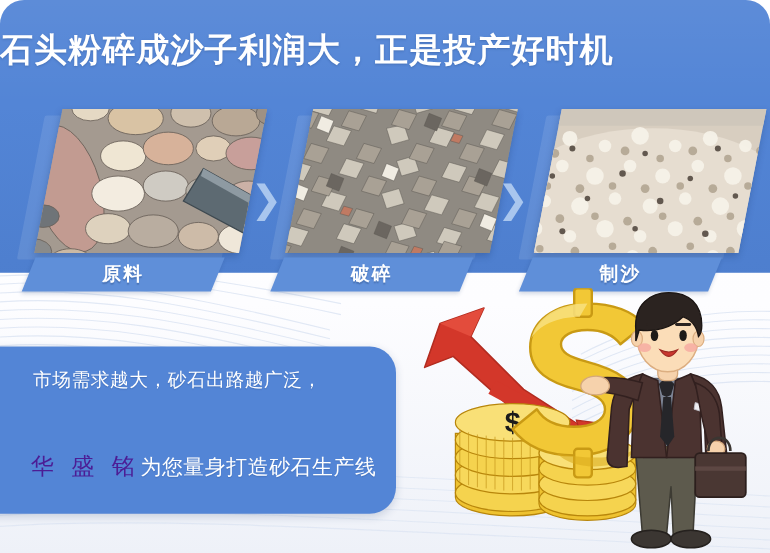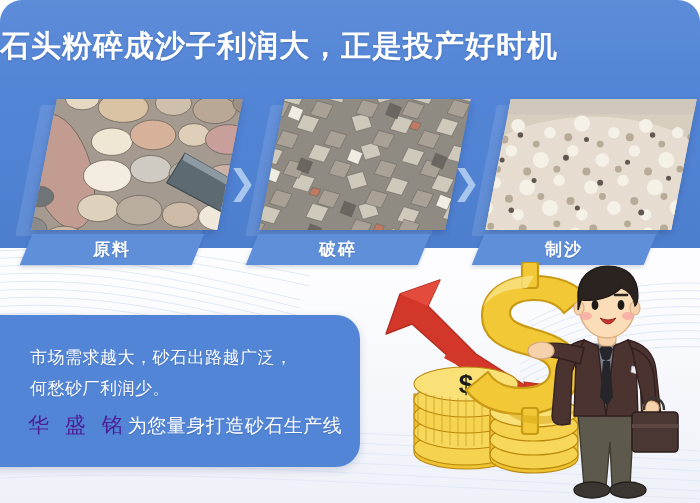--- a/index.html
+++ b/index.html
@@ -125,21 +125,21 @@
     top: 315px;
     width: 374px;
     height: 152px;
     background: #5385d6;
     border-radius: 0 24px 24px 0;
     box-shadow: 0 3px 8px rgba(25,55,110,.18);
   }
   .body-text {
     position: absolute;
     left: 30px;
-    top: 342px;
+    top: 330px;
     width: 330px;
     color: #ffffff;
     font-size: 17px;
     line-height: 31px;
     letter-spacing: .5px;
     text-shadow: 0 1px 1px rgba(20,50,100,.22);
   }
   .brand-line {
     position: absolute;
     left: 28px;
@@ -454,21 +454,20 @@
     <span>破碎</span>
   </div>
   <div class="step-label" style="left:478px; width:172px;">
     <span>制沙</span>
   </div>
 
   <div class="text-panel"></div>
 
   <div class="body-text">
     <div>市场需求越大，砂石出路越广泛，</div>
-    <div>何愁砂厂利润少。</div>
   </div>
 
   <div class="brand-line">
     <span class="brand-name">华 盛 铭</span><span>为您量身打造砂石生产线</span>
   </div>
 
   <svg class="illus" viewBox="0 0 344 241">
 
     <g>
       <path d="M44 32 L84 18 L72 44 L120 92 L170 124 L178 146 L112 112 L56 62 L30 72 Z" fill="#d3372a" stroke="#b22c20" stroke-width="1.4" stroke-linejoin="round"></path>

